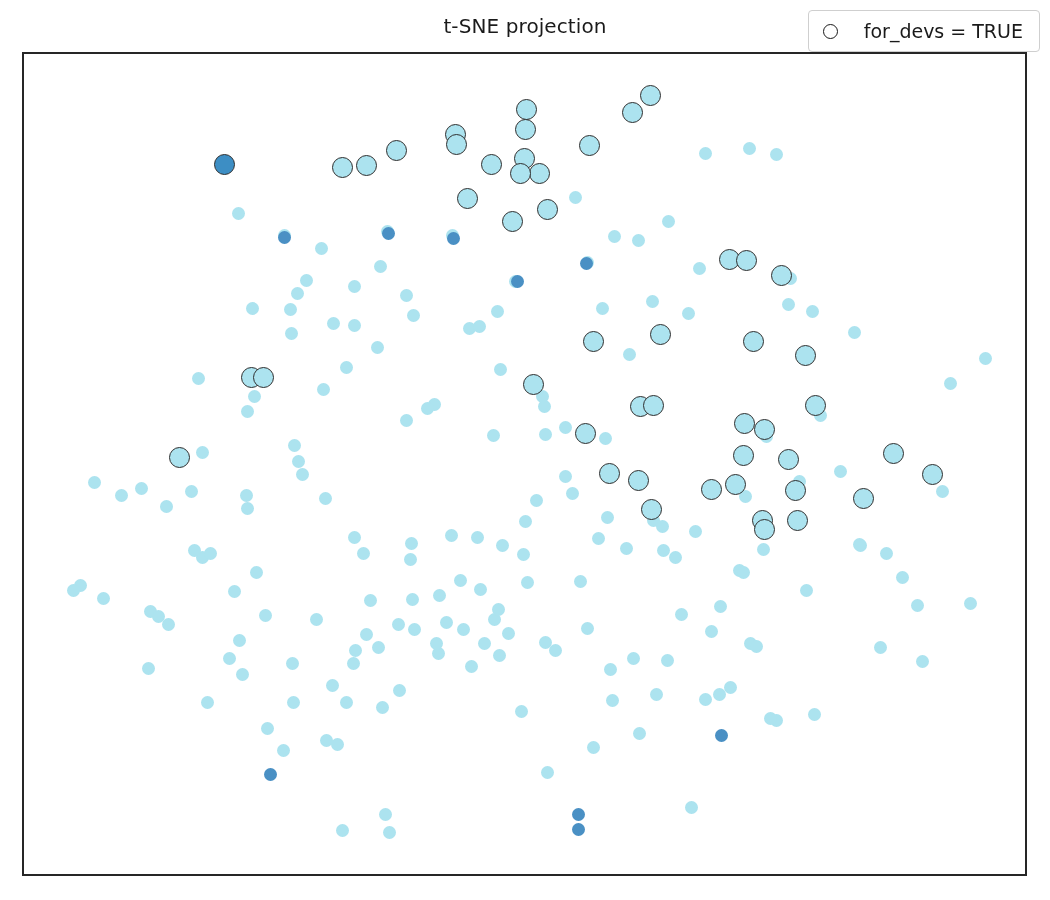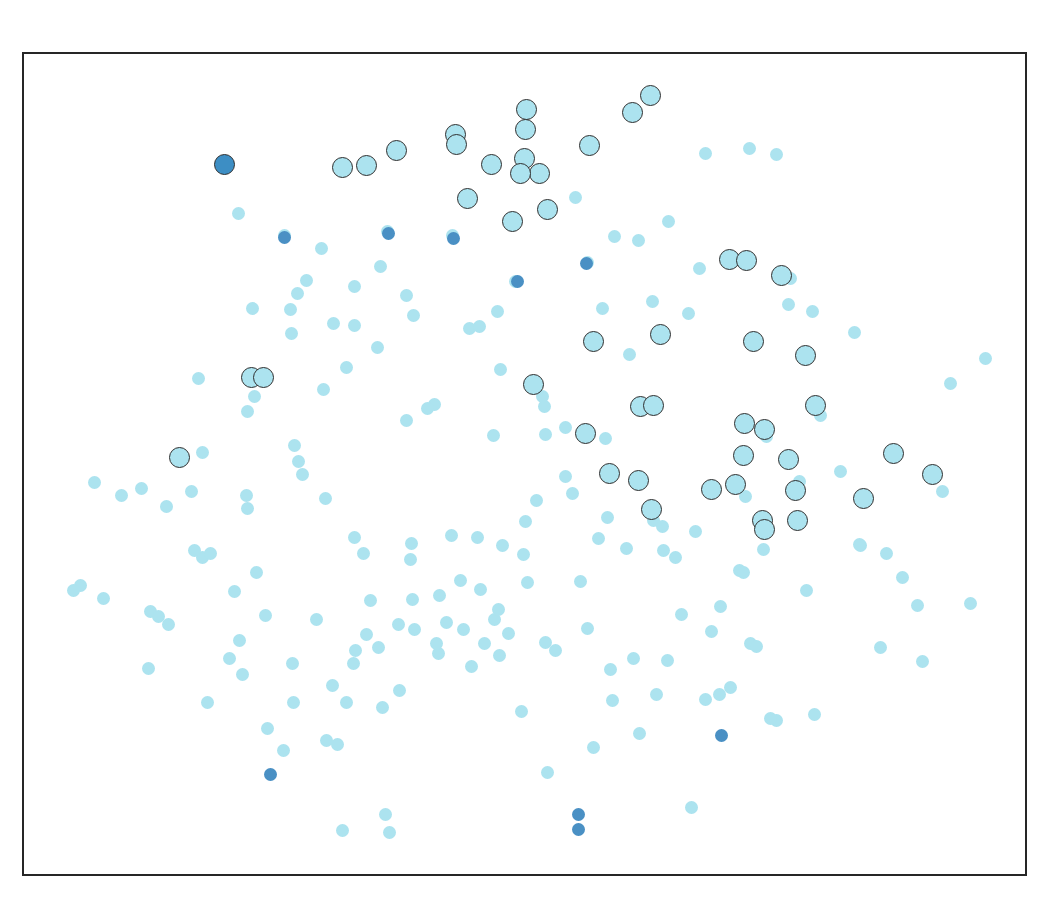--- a/index.html
+++ b/index.html
@@ -90,20 +90,21 @@
     color: #1a1a1a;
     white-space: nowrap;
     font-family: "DejaVu Sans", sans-serif;
   }
 </style>
 </head>
 <body>
 
 <div id="figure">
 
+  <div id="plot-title">t-SNE projection</div>
 
   <div id="axes">
     <div id="points-layer">
         <div class="pt bg" style="left: 214px; top: 159px; background: rgb(172, 227, 239);"></div>
         <div class="pt bg" style="left: 260px; top: 181px; background: rgb(172, 227, 239);"></div>
         <div class="pt bg" style="left: 363px; top: 177px; background: rgb(172, 227, 239);"></div>
         <div class="pt bg" style="left: 428px; top: 181px; background: rgb(172, 227, 239);"></div>
         <div class="pt bg" style="left: 297px; top: 194px; background: rgb(172, 227, 239);"></div>
         <div class="pt bg" style="left: 356px; top: 212px; background: rgb(172, 227, 239);"></div>
         <div class="pt bg" style="left: 282px; top: 226px; background: rgb(172, 227, 239);"></div>
@@ -338,14 +339,18 @@
         <div class="pt hi" style="left: 687px; top: 435px; background: rgb(172, 227, 239);"></div>
         <div class="pt hi" style="left: 711px; top: 430px; background: rgb(172, 227, 239);"></div>
         <div class="pt hi" style="left: 771px; top: 436px; background: rgb(172, 227, 239);"></div>
         <div class="pt hi" style="left: 773px; top: 466px; background: rgb(172, 227, 239);"></div>
         <div class="pt hi" style="left: 738px; top: 466px; background: rgb(172, 227, 239);"></div>
         <div class="pt hi" style="left: 740px; top: 475px; background: rgb(172, 227, 239);"></div>
         <div class="pt hi" style="left: 839px; top: 444px; background: rgb(172, 227, 239);"></div>
       </div>
   </div>
 
+  <div id="legend">
+    <span id="legend-marker"></span>
+    <span id="legend-label">for_devs = TRUE</span>
+  </div>
 
 </div>
 
 </body></html>

